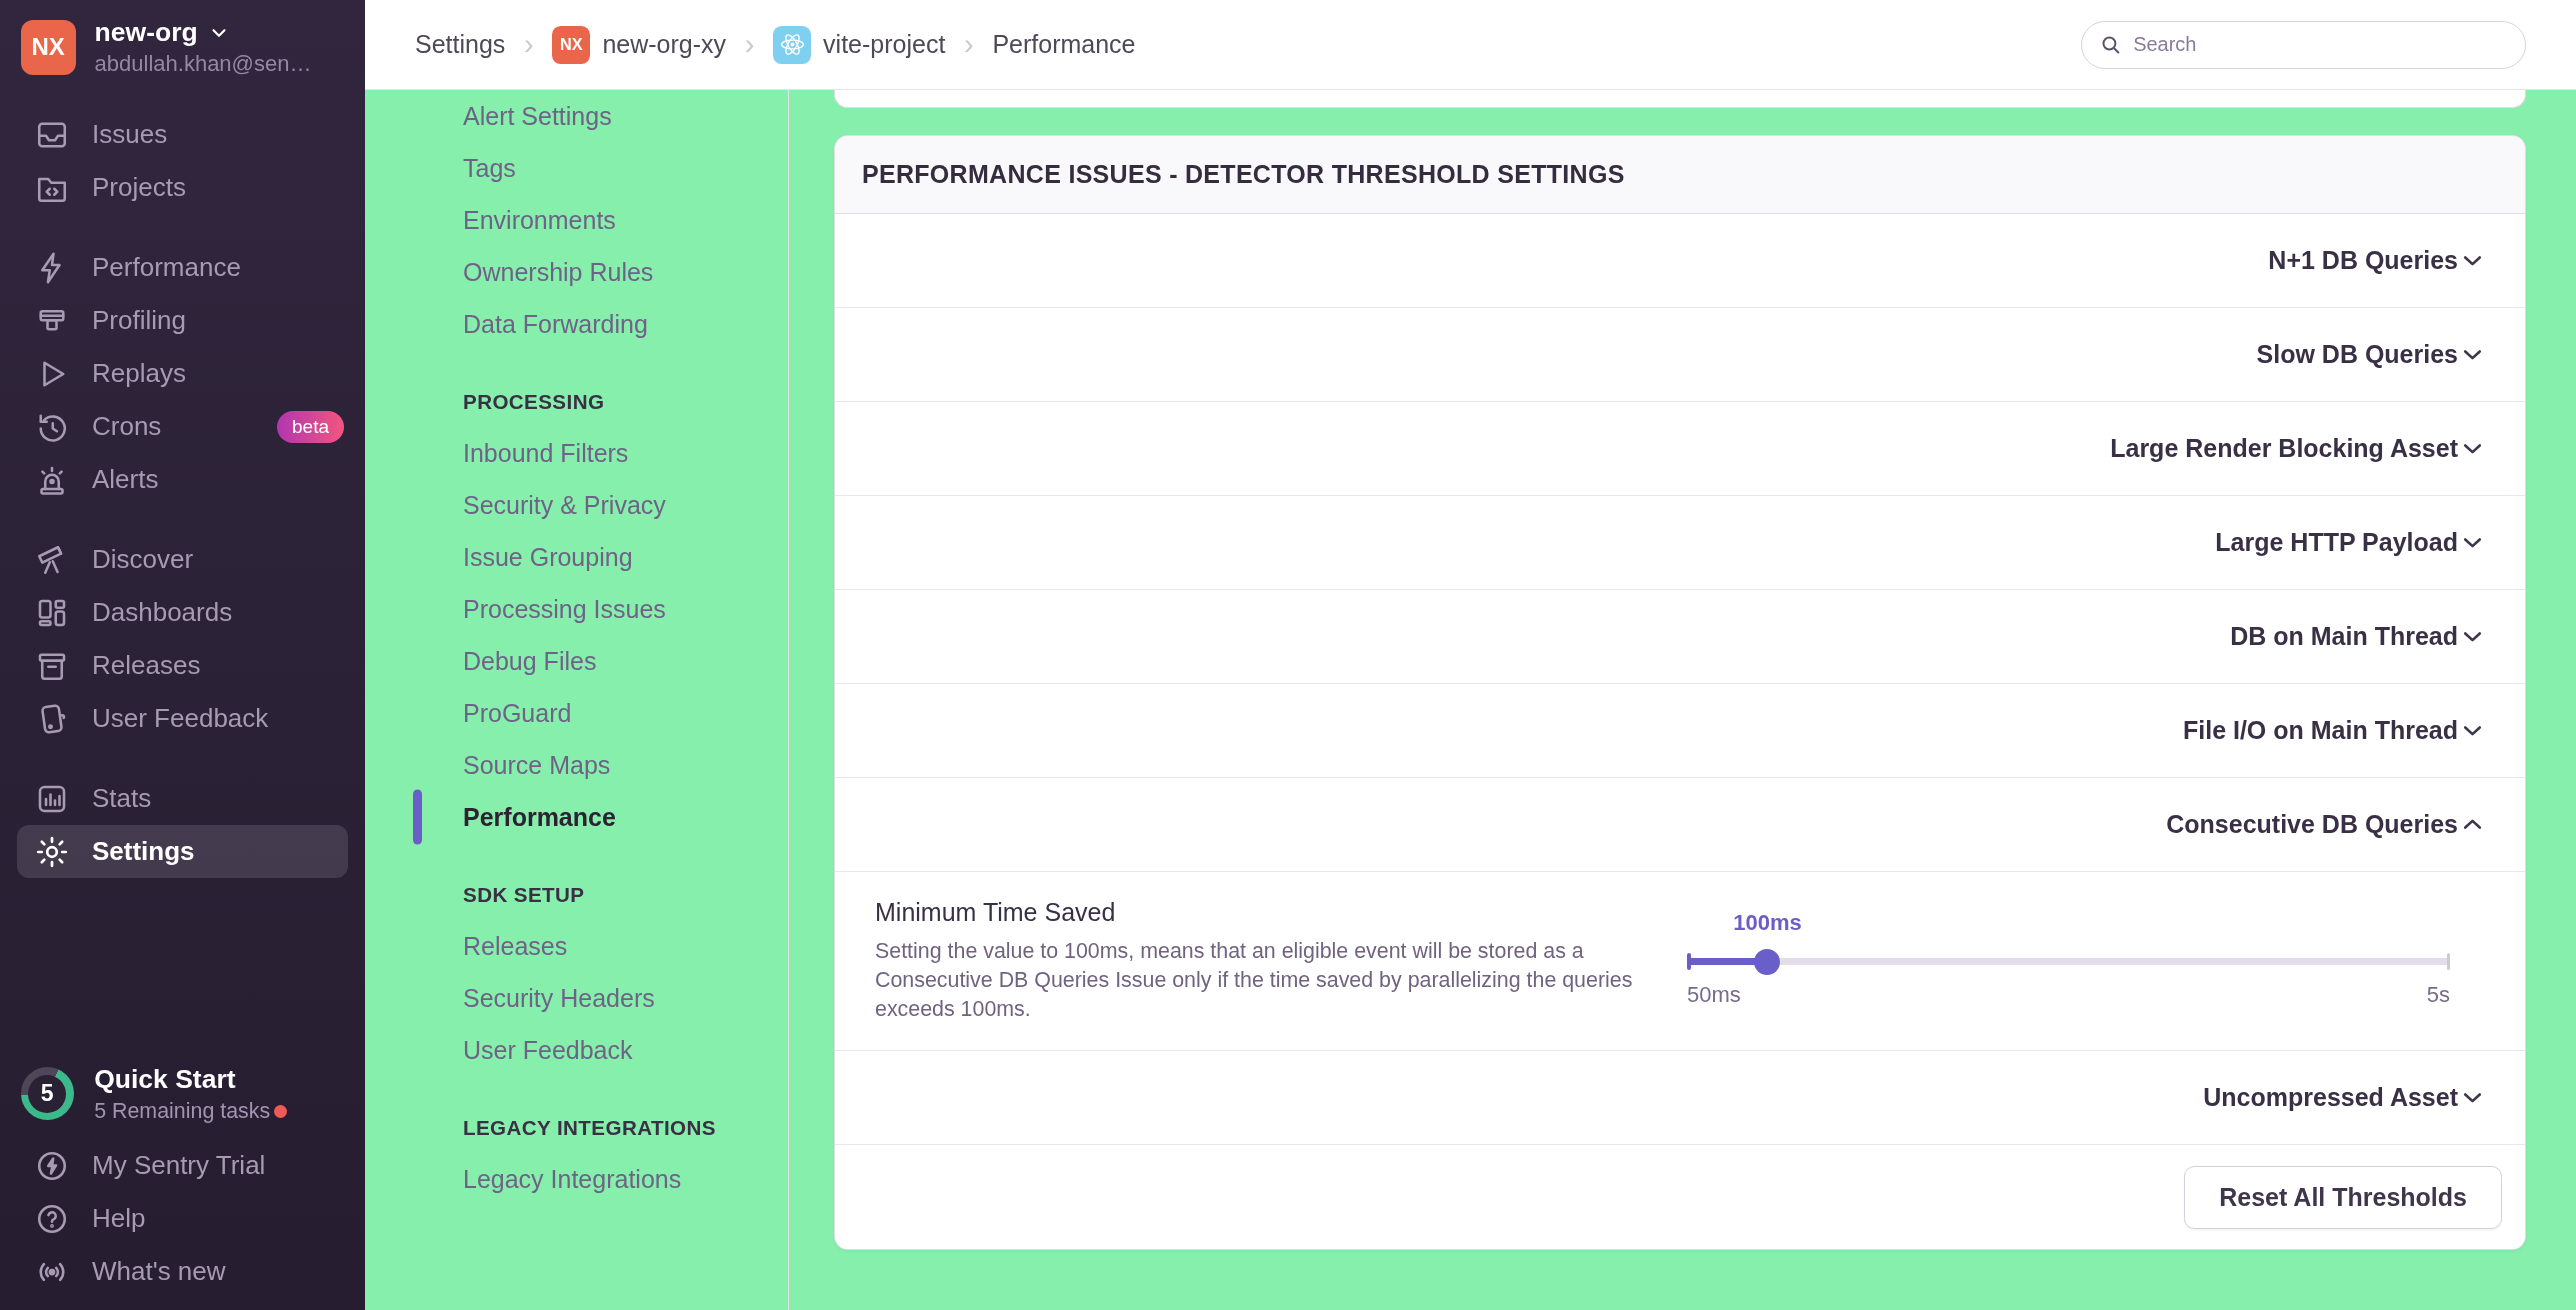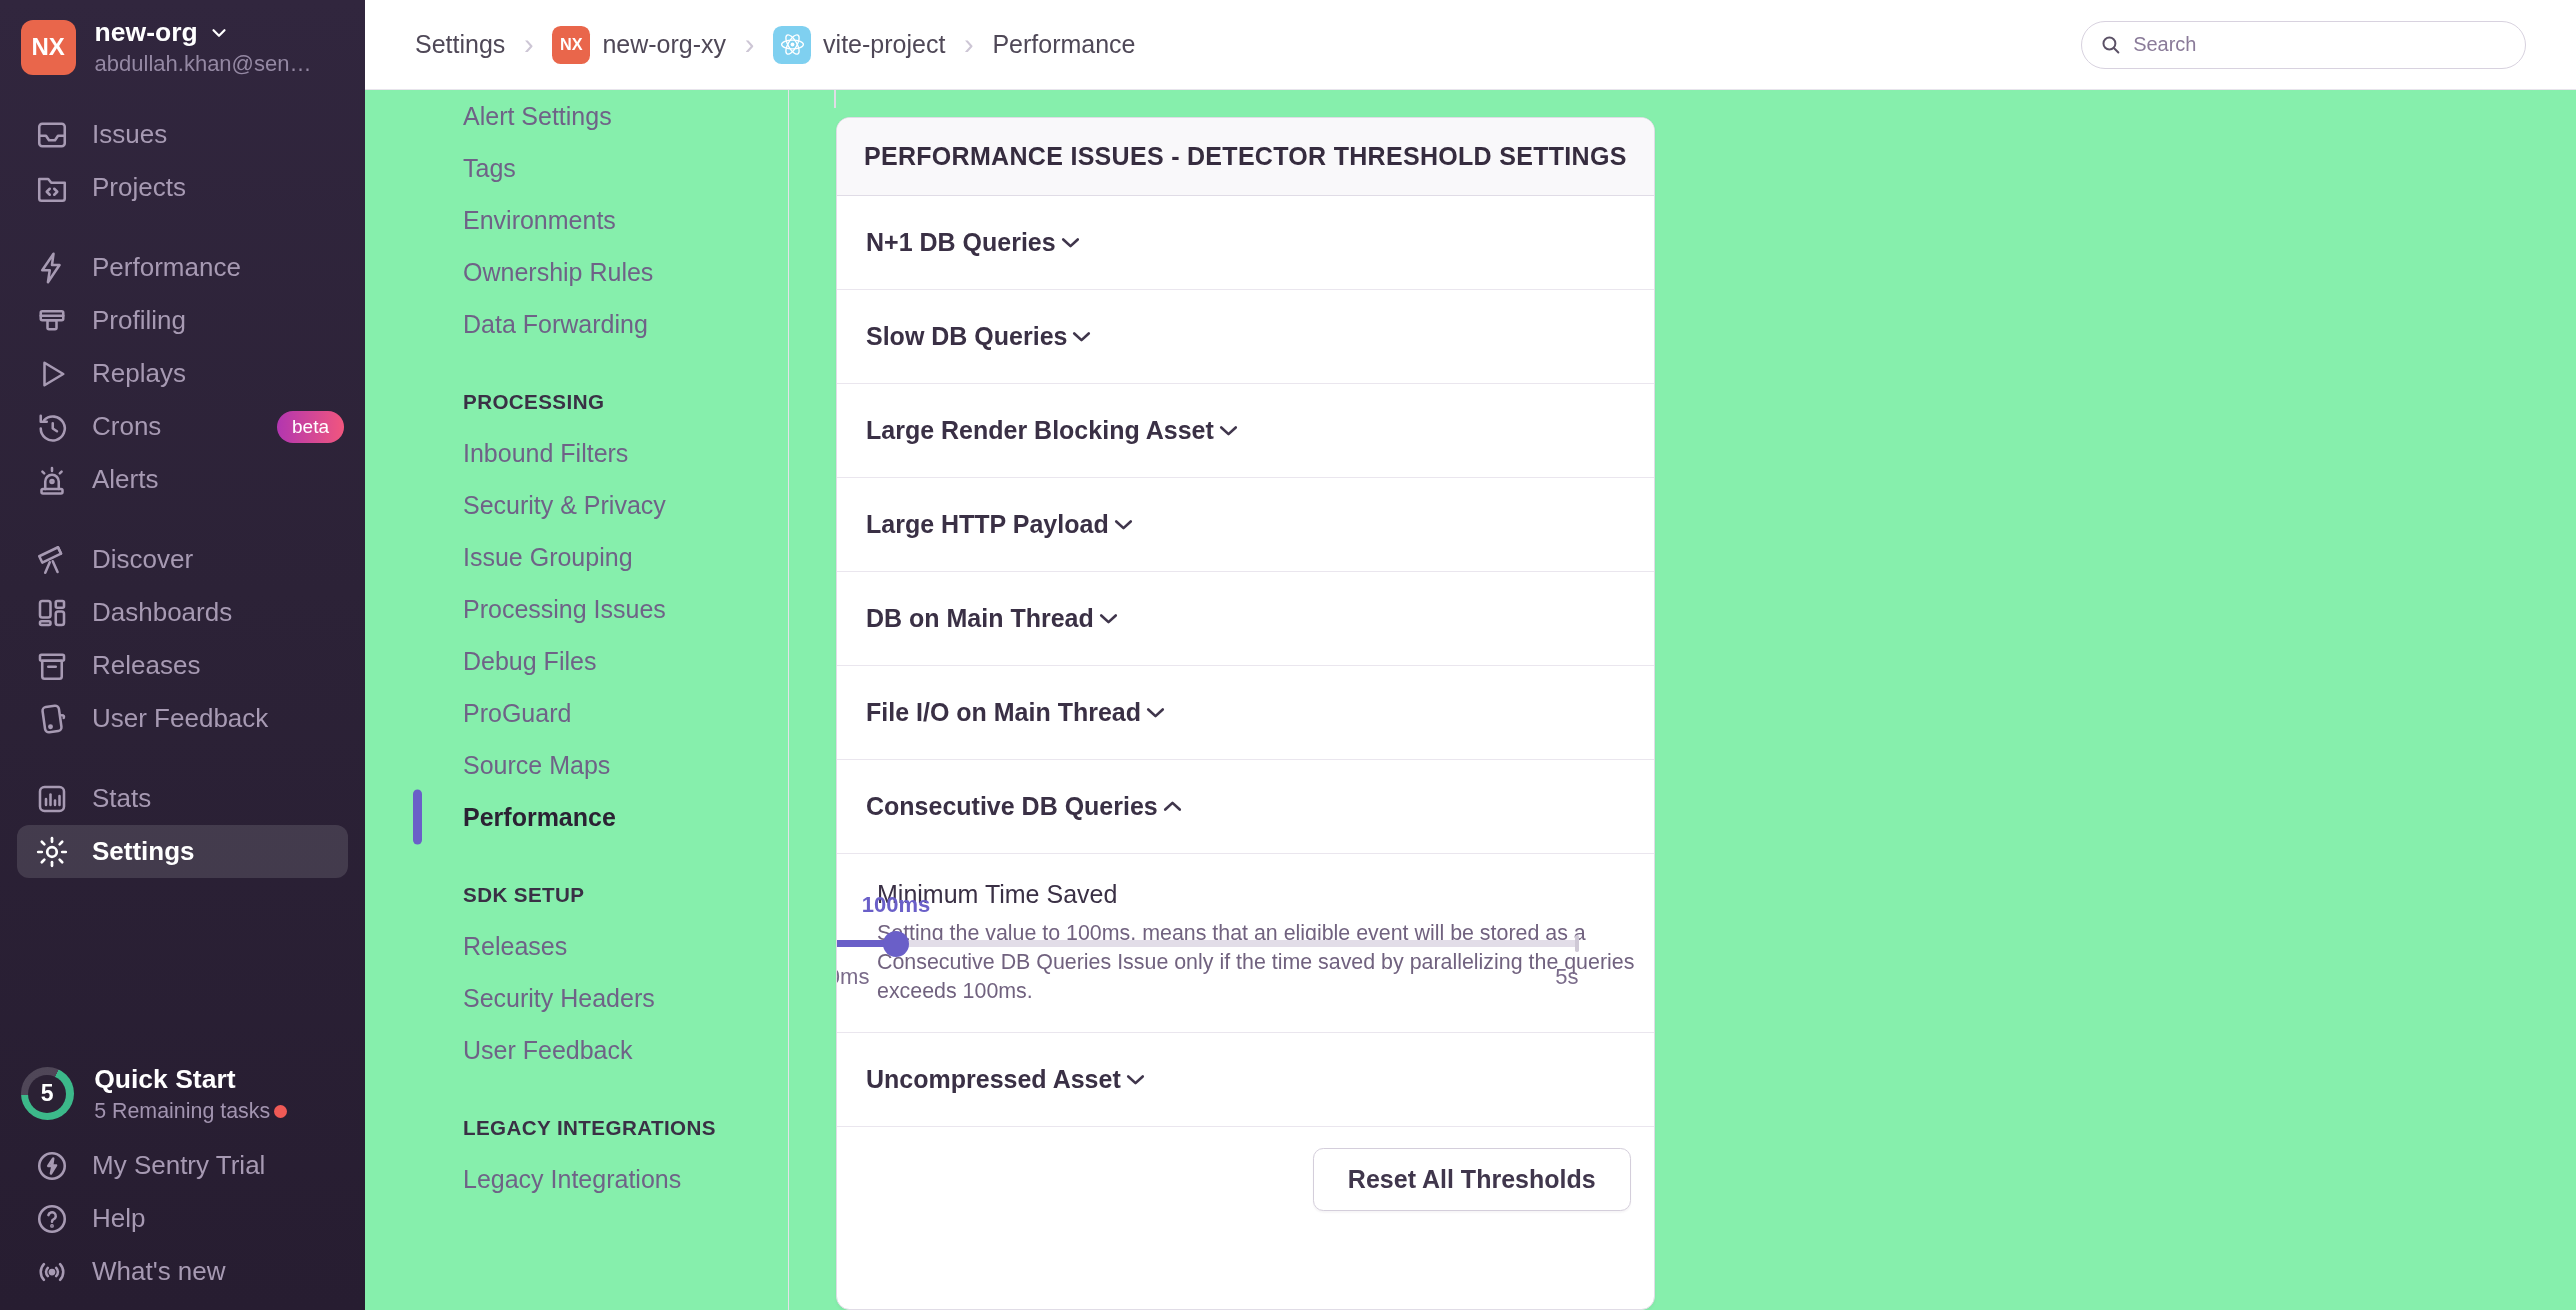--- a/index.html
+++ b/index.html
@@ -45,25 +45,25 @@
   .content { flex:1; display:flex; min-height:0; background:#86efac;padding-left:48px; }
 
   
   .settings-nav { width:376px; flex:0 0 376px; border-right:0.9px solid #e5e1ea; padding:0 0 0 0; overflow:hidden; }
   .sn-item { position:relative; height:52px; display:flex; align-items:center; padding-left:50px; font-size:25px; color:#6f6287; cursor:pointer; }
   .sn-item.active { color:#2b2233; font-weight:600; }
   .sn-indicator { position:absolute; left:0; top:50%; transform:translateY(-50%); width:9.4px; height:55px; border-radius:6px; background:#6a5fc8; }
   .sn-header { height:51px; margin-top:26px; display:flex; align-items:center; padding-left:50px; font-size:20.6px; font-weight:700; letter-spacing:0.4px; color:#3a3045; }
 
   
-  .page { flex:1; min-width:0; padding:0 50px 0 45px; display:flex; }
+  .page { flex:1; min-width:0; padding:0 50px 0 45px; display:flex; flex-direction:column; }
   .panel-remnant { height:18px; margin-top:0px; background:#fff; border:0.9px solid #e0dce6; border-top:0; border-radius:0 0 13.7px 13.7px; }
   .panel { margin-top:27px; background:#fff; border:0.9px solid #e0dce6; border-radius:13.7px; box-shadow:0 1.7px 3.4px rgba(43,34,51,0.04); overflow:hidden; }
   .panel-header { height:78px; background:#f9f8fa; border-bottom:0.9px solid #e0dce6; display:flex; align-items:center; padding:0 27px; font-size:25px; font-weight:700; color:#362c3f; letter-spacing:0.3px; }
-  .p-row { height:94px; display:flex; align-items:center; justify-content:flex-start; padding:0 38px 0 29px; border-bottom:0.9px solid #eae6ee; background:#fff; cursor:pointer; }
+  .p-row { height:94px; display:flex; align-items:center; justify-content:flex-end; padding:0 38px 0 29px; border-bottom:0.9px solid #eae6ee; background:#fff; cursor:pointer; }
   .p-row-label { font-size:25px; font-weight:600; color:#3a3045; }
   .chev { width:29px; height:29px; }
 
   .expanded { position:relative; height:179px; border-bottom:0.9px solid #eae6ee; background:#fff; }
   .exp-left { position:absolute; left:29px; top:26px; width:805px;margin-left:11px; }
   .exp-title { font-size:25px; font-weight:500; color:#3a3045; }
   .exp-help { margin-top:10.3px; font-size:21.4px; line-height:29px; color:#71627f; }
   .slider { position:absolute; right:75px; top:0; width:763px; height:100%; }
   .slider-value { position:absolute; left:10.55%; top:38px; transform:translateX(-50%); font-size:22px; font-weight:700; color:#6a5fc8; white-space:nowrap; }
   .slider-track { position:absolute; left:0; right:0; top:86px; height:6.9px; background:#e2dde8; border-radius:3.4px; cursor:pointer; }

